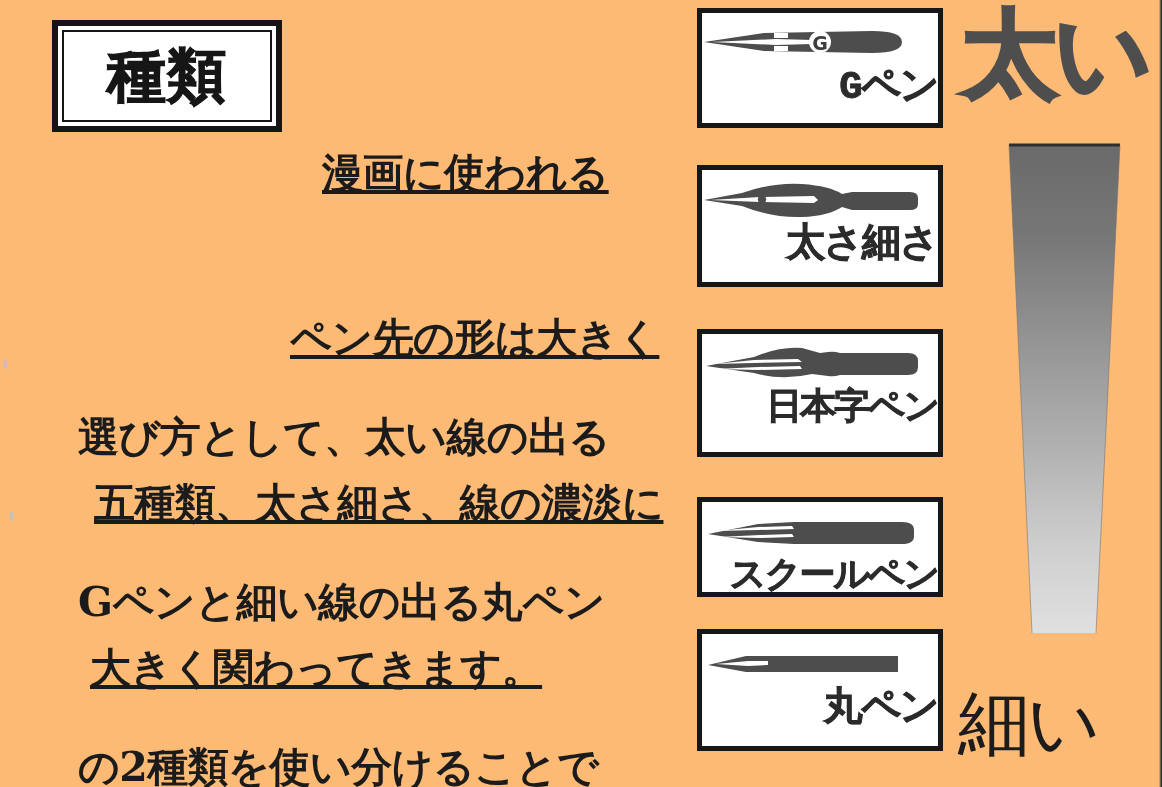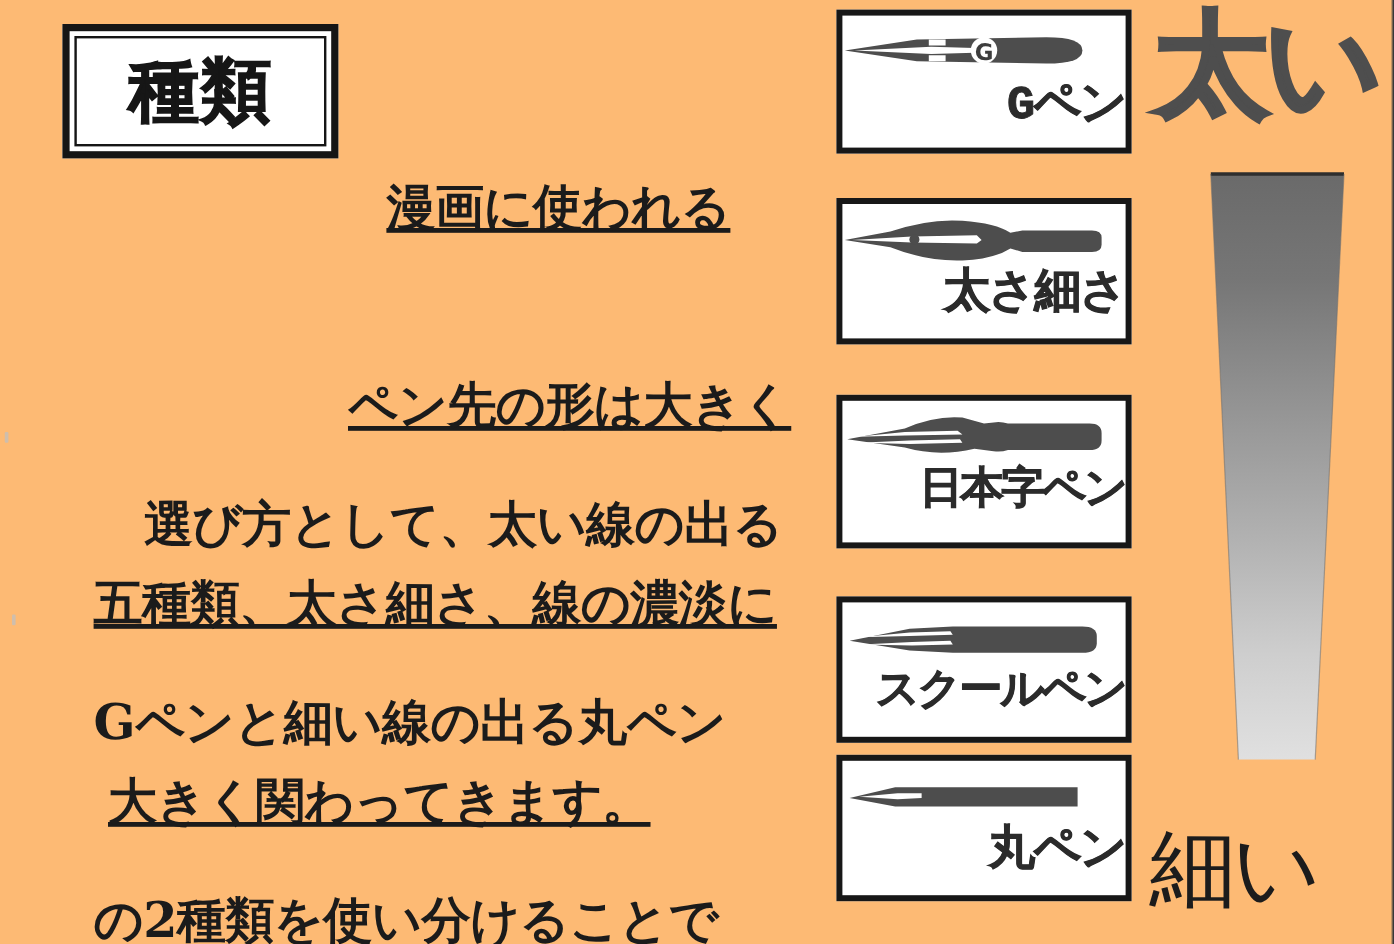--- a/index.html
+++ b/index.html
@@ -96,30 +96,30 @@
     width: 600px;
     text-align: left;
     text-indent: 0;
   }
   .p1-line {
     display: block;
     text-decoration: underline;
   }
   .p1-line.l1 { margin-left: 244px; }
   .p1-line.l2 { margin-left: 212px; }
-  .p1-line.l3 { margin-left: 0px; }
+  .p1-line.l3 { margin-left: 16px; }
   .p1-line.l4 { margin-left: 12px; }
 
   .para-2 {
     left: 78px;
     top: 300px;
     width: 610px;
   }
   .p2-line { display: block; }
-  .p2-line.i { margin-left: 42px; }
+  .p2-line.i { }
 
   
   .pen-box {
     position: absolute;
     left: 697px;
     width: 246px;
     border: 5px solid #171717;
     background: #ffffff;
     box-sizing: border-box;
   }
@@ -238,21 +238,21 @@
     <div class="nib-wrap">
       <svg viewBox="0 0 236 46" width="236" height="46">
         <path d="M4 26 L52 17 Q78 6 100 8 L118 13 L126 12 Q132 11 138 13 L206 13 Q216 13 216 21 L216 27 Q216 35 206 35 L138 35 Q132 37 126 36 L110 34 Q80 41 52 33 Z" fill="#4d4d4d"></path>
         <path d="M12 24 L52 20 L96 19 L100 22 L52 23 Z" fill="#ffffff"></path>
         <path d="M14 29 L56 27 L98 26 L100 29 L56 30 Z" fill="#ffffff"></path>
       </svg>
     </div>
     <div class="pen-label tight">日本字ペン</div>
   </div>
 
-  <div class="pen-box" style="top:497px;height:122px;">
+  <div class="pen-box" style="top:497px;height:100px;">
     <div class="nib-wrap">
       <svg viewBox="0 0 236 46" width="236" height="46">
         <path d="M6 26 L56 16 L92 14 L200 14 Q212 14 212 22 L212 28 Q212 36 200 36 L92 36 L56 34 Z" fill="#4d4d4d"></path>
         <path d="M14 23 L56 19 L90 18 L92 21 L56 22 Z" fill="#ffffff"></path>
         <path d="M16 29 L58 27 L90 26 L92 29 L58 30 Z" fill="#ffffff"></path>
       </svg>
     </div>
     <div class="pen-label tight">スクールペン</div>
   </div>
 

